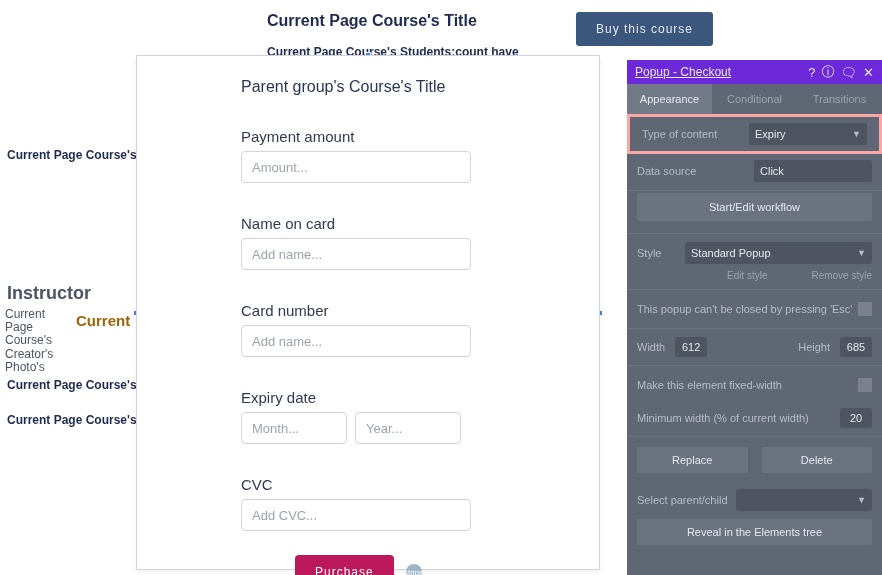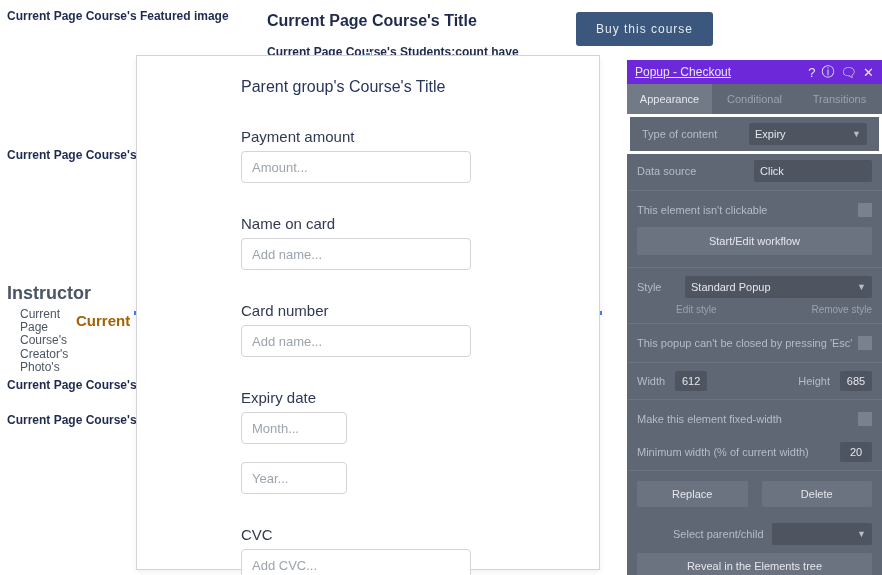--- a/index.html
+++ b/index.html
@@ -48,21 +48,21 @@
   }
   .instructor-label {
     position: absolute;
     left: 7px; top: 283px;
     font-size: 18px;
     color: #4b5563;
     font-weight: 600;
   }
   .creator-photo {
     position: absolute;
-    left: 20px; top: 308px;
+    left: 5px; top: 308px;
     font-size: 12px;
     color: #4b5563;
     width: 60px;
     line-height: 1.1;
   }
   .bg-current {
     position: absolute;
     left: 76px; top: 312px;
     font-size: 15px;
     color: #a16207;
@@ -136,21 +136,21 @@
     width: 230px;
     height: 32px;
     border: 1px solid #d4d4d8;
     border-radius: 4px;
     padding: 0 10px;
     font-size: 13px;
     color: #9ca3af;
     background: #fff;
   }
   .field-input::placeholder { color: #9ca3af; }
-  .expiry-row { display: flex; gap: 18px; flex-direction: column; }
+  .expiry-row { display: flex; gap: 8px; }
   .expiry-row .field-input { width: 106px; }
   .purchase-row {
     display: flex;
     align-items: center;
     gap: 12px;
     margin-top: 24px;
     margin-left: 54px;
   }
   .purchase-btn {
     background: #be185d;
@@ -217,21 +217,21 @@
     align-items: center;
     justify-content: center;
     color: #9ca3af;
     cursor: pointer;
   }
   .insp-tab.active {
     background: #737a87;
     color: #e5e7eb;
   }
   .highlight-box {
-    border: 3px solid #ffffff;
+    border: 3px solid #fca5a5;
     padding: 6px 12px;
   }
   .insp-row {
     display: flex;
     align-items: center;
     padding: 6px 10px;
     gap: 8px;
   }
   .insp-label {
     flex: 1;
@@ -277,21 +277,21 @@
     cursor: pointer;
   }
   .insp-sep {
     height: 1px;
     background: #6c7380;
     margin: 2px 0;
   }
   .style-sublabels {
     display: flex;
     justify-content: space-between;
-    padding: 0 10px 6px 49px;
+    padding: 0 10px 6px 100px;
     font-size: 10px;
     color: #9ca3af;
   }
   .num-input {
     background: #4e5561;
     border: none;
     color: #e5e7eb;
     font-size: 11px;
     height: 20px;
     width: 32px;
@@ -332,29 +332,27 @@
     color:#e5e7eb;
     font-size:11px;
     border-radius:2px;
     cursor:pointer;
   }
   .sel-parent-row {
     display:flex;
     align-items:center;
     padding:8px 10px;
     gap:8px;
-    margin-left:36px;
   }
   .sel-parent-row .insp-select { flex:1; width:auto;}
 </style>
 </head>
 <body>
 
 <div class="canvas">
-  <div class="bg-featured">Current Page Course's Featured image</div>
   <div class="bg-title">Current Page Course's Title</div>
   <div class="bg-students">Current Page Course's Students:count have</div>
   <div class="bg-desc">Current Page Course's De</div>
   <div class="instructor-label">Instructor</div>
   <div class="creator-photo">Current Page Course's Creator's Photo's</div>
   <div class="bg-current">Current</div>
   <div class="bg-line1">Current Page Course's Cr</div>
   <div class="bg-line2">Current Page Course's Ca</div>
   <button class="buy-btn">Buy this course</button>
   <div class="rows-right">
@@ -435,24 +433,20 @@
 
     <div class="insp-row">
       <span class="insp-label">Data source</span>
       <div class="insp-select">
         <span>Click</span>
       </div>
     </div>
 
     <div class="insp-sep"></div>
 
-    <div class="insp-note">
-      <span>This element isn't clickable</span>
-      <span class="checkbox-sq"></span>
-    </div>
     <div class="workflow-btn">Start/Edit workflow</div>
 
     <div class="insp-sep"></div>
 
     <div class="insp-row">
       <span class="insp-label" style="flex:0 0 40px;">Style</span>
       <div class="insp-select" style="flex:1;width:auto;">
         <span>Standard Popup</span>
         <span class="caret">▼</span>
       </div>

